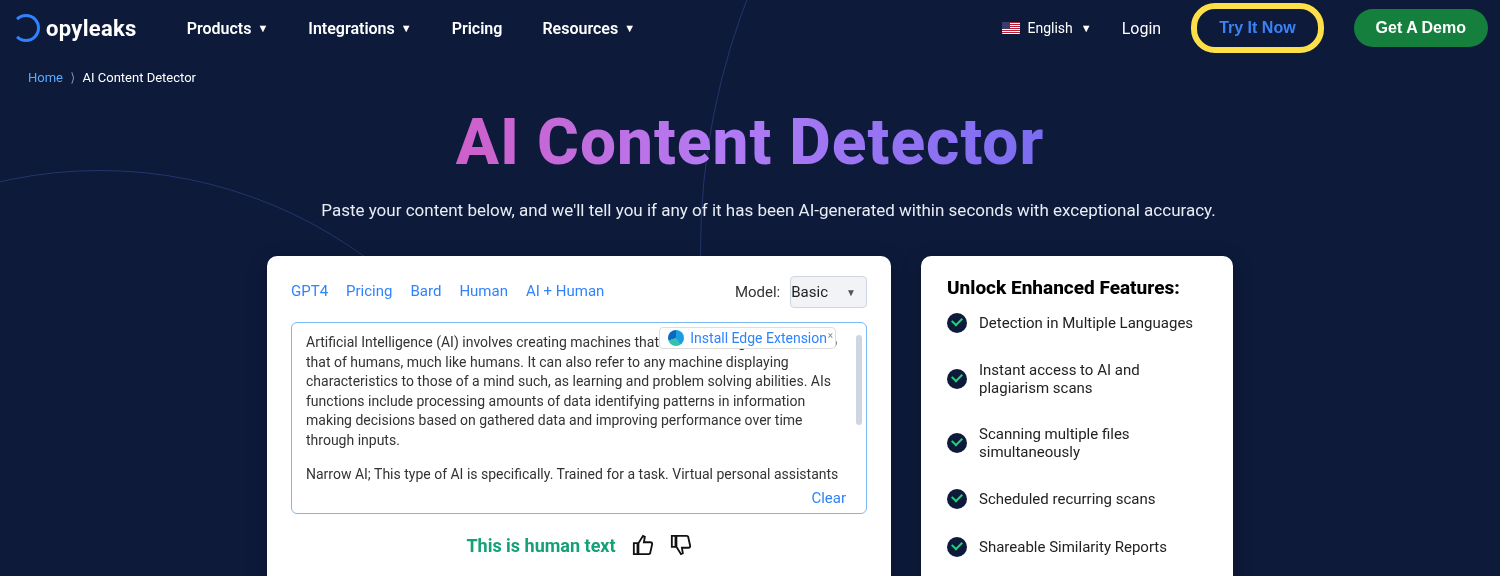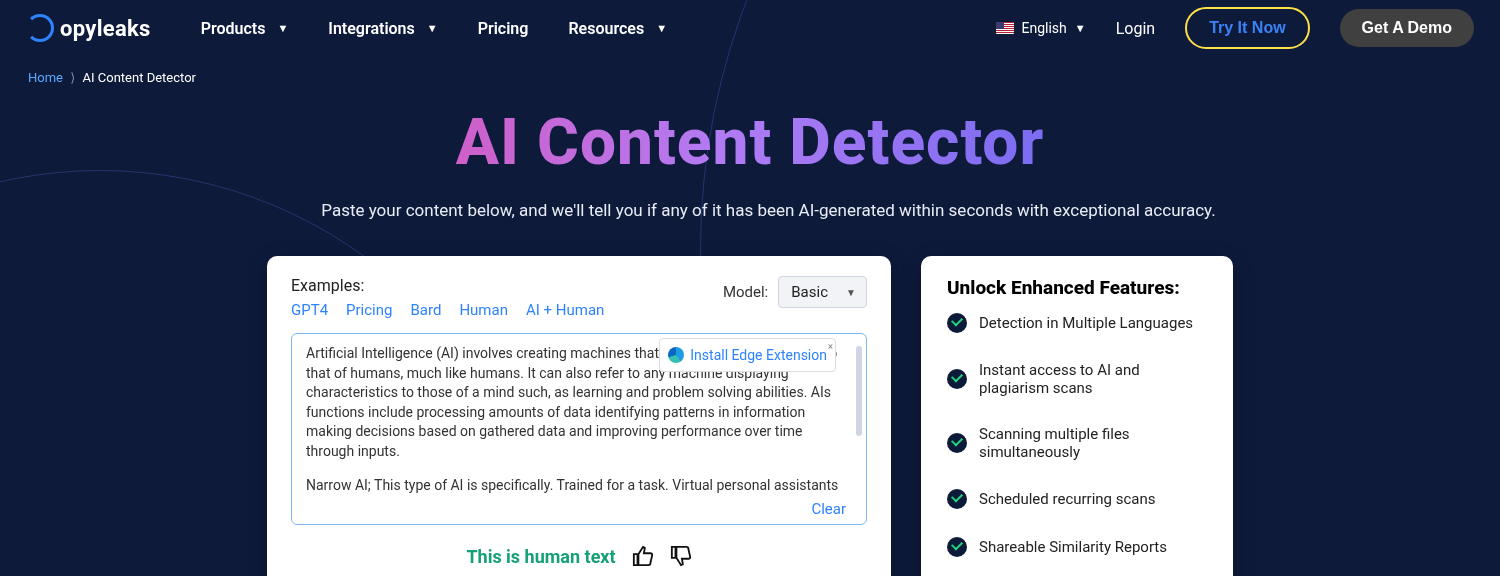--- a/index.html
+++ b/index.html
@@ -11,39 +11,39 @@
     height:576px;
     overflow:hidden;
     position:relative;
   }
   
   .swirl { position:absolute; border:1px solid rgba(80,100,200,.35); border-radius:50%; pointer-events:none; }
   .swirl1{ width:900px;height:900px; left:-350px; top:170px; }
   .swirl2{ width:1400px;height:1400px; left:700px; top:-450px; }
   
   .header{
-    display:flex; align-items:center; padding:0 26px; height:56px;
+    display:flex; align-items:center; padding:0 12px; height:56px;
     position:relative; z-index:2;
   }
   .logo{ display:flex; align-items:center; font-size:22px; font-weight:700; letter-spacing:.3px; cursor:pointer;}
   .logo-c{
     width:28px;height:28px;border:3px solid #2f83ff;border-radius:50%;
     border-left-color:transparent; margin-right:6px; position:relative;
   }
   .nav{ display:flex; gap:40px; margin-left:50px; }
-  .nav-item{ display:flex; align-items:center; gap:12px; font-weight:600; font-size:16px; cursor:pointer;}
+  .nav-item{ display:flex; align-items:center; gap:6px; font-weight:600; font-size:16px; cursor:pointer;}
   .chev{ font-size:11px; }
   .header-right{ margin-left:auto; display:flex; align-items:center; gap:30px;}
   .lang{ display:flex; align-items:center; gap:8px; font-size:14px; cursor:pointer;}
   .flag{ width:18px;height:12px; background:linear-gradient(#b22234 0 8%,#fff 8% 16%,#b22234 16% 24%,#fff 24% 32%,#b22234 32% 40%,#fff 40% 48%,#b22234 48% 56%,#fff 56% 64%,#b22234 64% 72%,#fff 72% 80%,#b22234 80% 88%,#fff 88% 100%); position:relative; border-radius:1px;}
   .flag::before{ content:""; position:absolute; width:8px;height:7px; background:#3c3b6e; top:0;left:0;}
   .login{ font-size:16px; cursor:pointer;}
   .btn{ padding:10px 22px; border-radius:24px; font-weight:700; font-size:16px; cursor:pointer; border:none;}
-  .btn-outline{ background:transparent; color:#3b82f6; border:2px solid #fde047;}
-  .btn-solid{ background:#404040; color:#fff;}
+  .btn-outline{ background:transparent; color:#3b82f6; border:6px solid #fde047;}
+  .btn-solid{ background:#15803d; color:#fff;}
   
   .breadcrumb{ padding:14px 28px 0; font-size:13px; position:relative; z-index:2;}
   .breadcrumb .home{ color:#5aa9ff; cursor:pointer;}
   .breadcrumb .sep{ color:#7a8bb5; margin:0 4px;}
   
   .hero{ text-align:center; margin-top:20px; position:relative; z-index:2;}
   .hero h1{
     font-size:64px; font-weight:800; letter-spacing:1px;
     background:linear-gradient(90deg,#cf5fc9 0%,#b27bf4 45%,#7a6cf1 100%);
     -webkit-background-clip:text; background-clip:text; color:transparent;
@@ -54,36 +54,36 @@
   .cards{ display:flex; justify-content:center; gap:30px; margin-top:36px; position:relative; z-index:2;}
   .card{ background:#fff; color:#111; border-radius:10px; box-shadow:0 6px 20px rgba(0,0,0,.25);}
   .detector{ width:624px; padding:20px 24px 14px; }
   .features{ width:312px; padding:20px 26px 26px; }
   .det-top{ display:flex; justify-content:space-between; align-items:flex-start;}
   .examples-label{ font-size:16px; color:#222; }
   .examples{ display:flex; gap:18px; margin-top:6px; font-size:15px;}
   .example{ color:#2f83ff; cursor:pointer;}
   .model-row{ display:flex; align-items:center; gap:10px; font-size:15px; color:#333;}
   .model-select{
-    border:1px solid #cfd5e1; background:#f1f3f7; padding:6px 38px 6px 12px;
+    border:1px solid #cfd5e1; background:#f1f3f7; padding:6px 38px 6px 0;
     border-radius:4px; font-size:15px; cursor:pointer; position:relative; color:#222;
   }
   .model-select .sel-chev{ position:absolute; right:10px; top:50%; transform:translateY(-50%); color:#555; font-size:10px;}
   .textbox{
     margin-top:14px; border:1px solid #7ab8f5; border-radius:6px; position:relative;
     padding:10px 14px 8px; height:192px;
   }
   .textbox-content{
     font-size:14px; color:#333; line-height:1.4; height:150px; overflow:hidden;
   }
   .textbox-content p{ margin-bottom:14px; }
   .scrollbar{ position:absolute; right:4px; top:12px; width:6px; height:90px; background:#cfd5e1; border-radius:3px;}
   .edge-ext{
     position:absolute; top:4px; right:30px; background:#fff; border:1px solid #ddd;
-    border-radius:4px; padding:8px 8px; display:flex; align-items:center; gap:6px;
+    border-radius:4px; padding:2px 8px; display:flex; align-items:center; gap:6px;
     font-size:14px; color:#2f83ff; cursor:pointer;
   }
   .edge-ext .close{ position:absolute; top:2px; right:2px; font-size:10px; color:#888; cursor:pointer;}
   .edge-ext .close::before{ content:"×"; }
   .edge-icon{ width:16px;height:16px;border-radius:50%;
     background:conic-gradient(#1b9de2 0 40%,#35c1b1 40% 70%,#0b67c2 70% 100%); }
   .clear{ position:absolute; bottom:6px; right:20px; color:#2f83ff; font-size:15px; cursor:pointer;}
   .result-row{ display:flex; justify-content:center; align-items:center; gap:16px; margin-top:20px;}
   .result-text{ color:#15a177; font-weight:700; font-size:18px;}
   .thumb{ width:22px;height:22px; stroke:#111; fill:none; stroke-width:2; cursor:pointer;}
@@ -152,21 +152,20 @@
 <div class="hero">
   <h1>AI Content Detector</h1>
   <p>Paste your content below, and we'll tell you if any of it has been AI-generated within seconds with exceptional accuracy.</p>
 </div>
 
 <div class="cards">
 
   <div class="card detector">
     <div class="det-top">
       <div>
-        <div class="examples-label">Examples:</div>
         <div class="examples">
           <span class="example">GPT4</span>
           <span class="example">Pricing</span>
           <span class="example">Bard</span>
           <span class="example">Human</span>
           <span class="example">AI + Human</span>
         </div>
       </div>
       <div class="model-row">
         <span>Model:</span>

